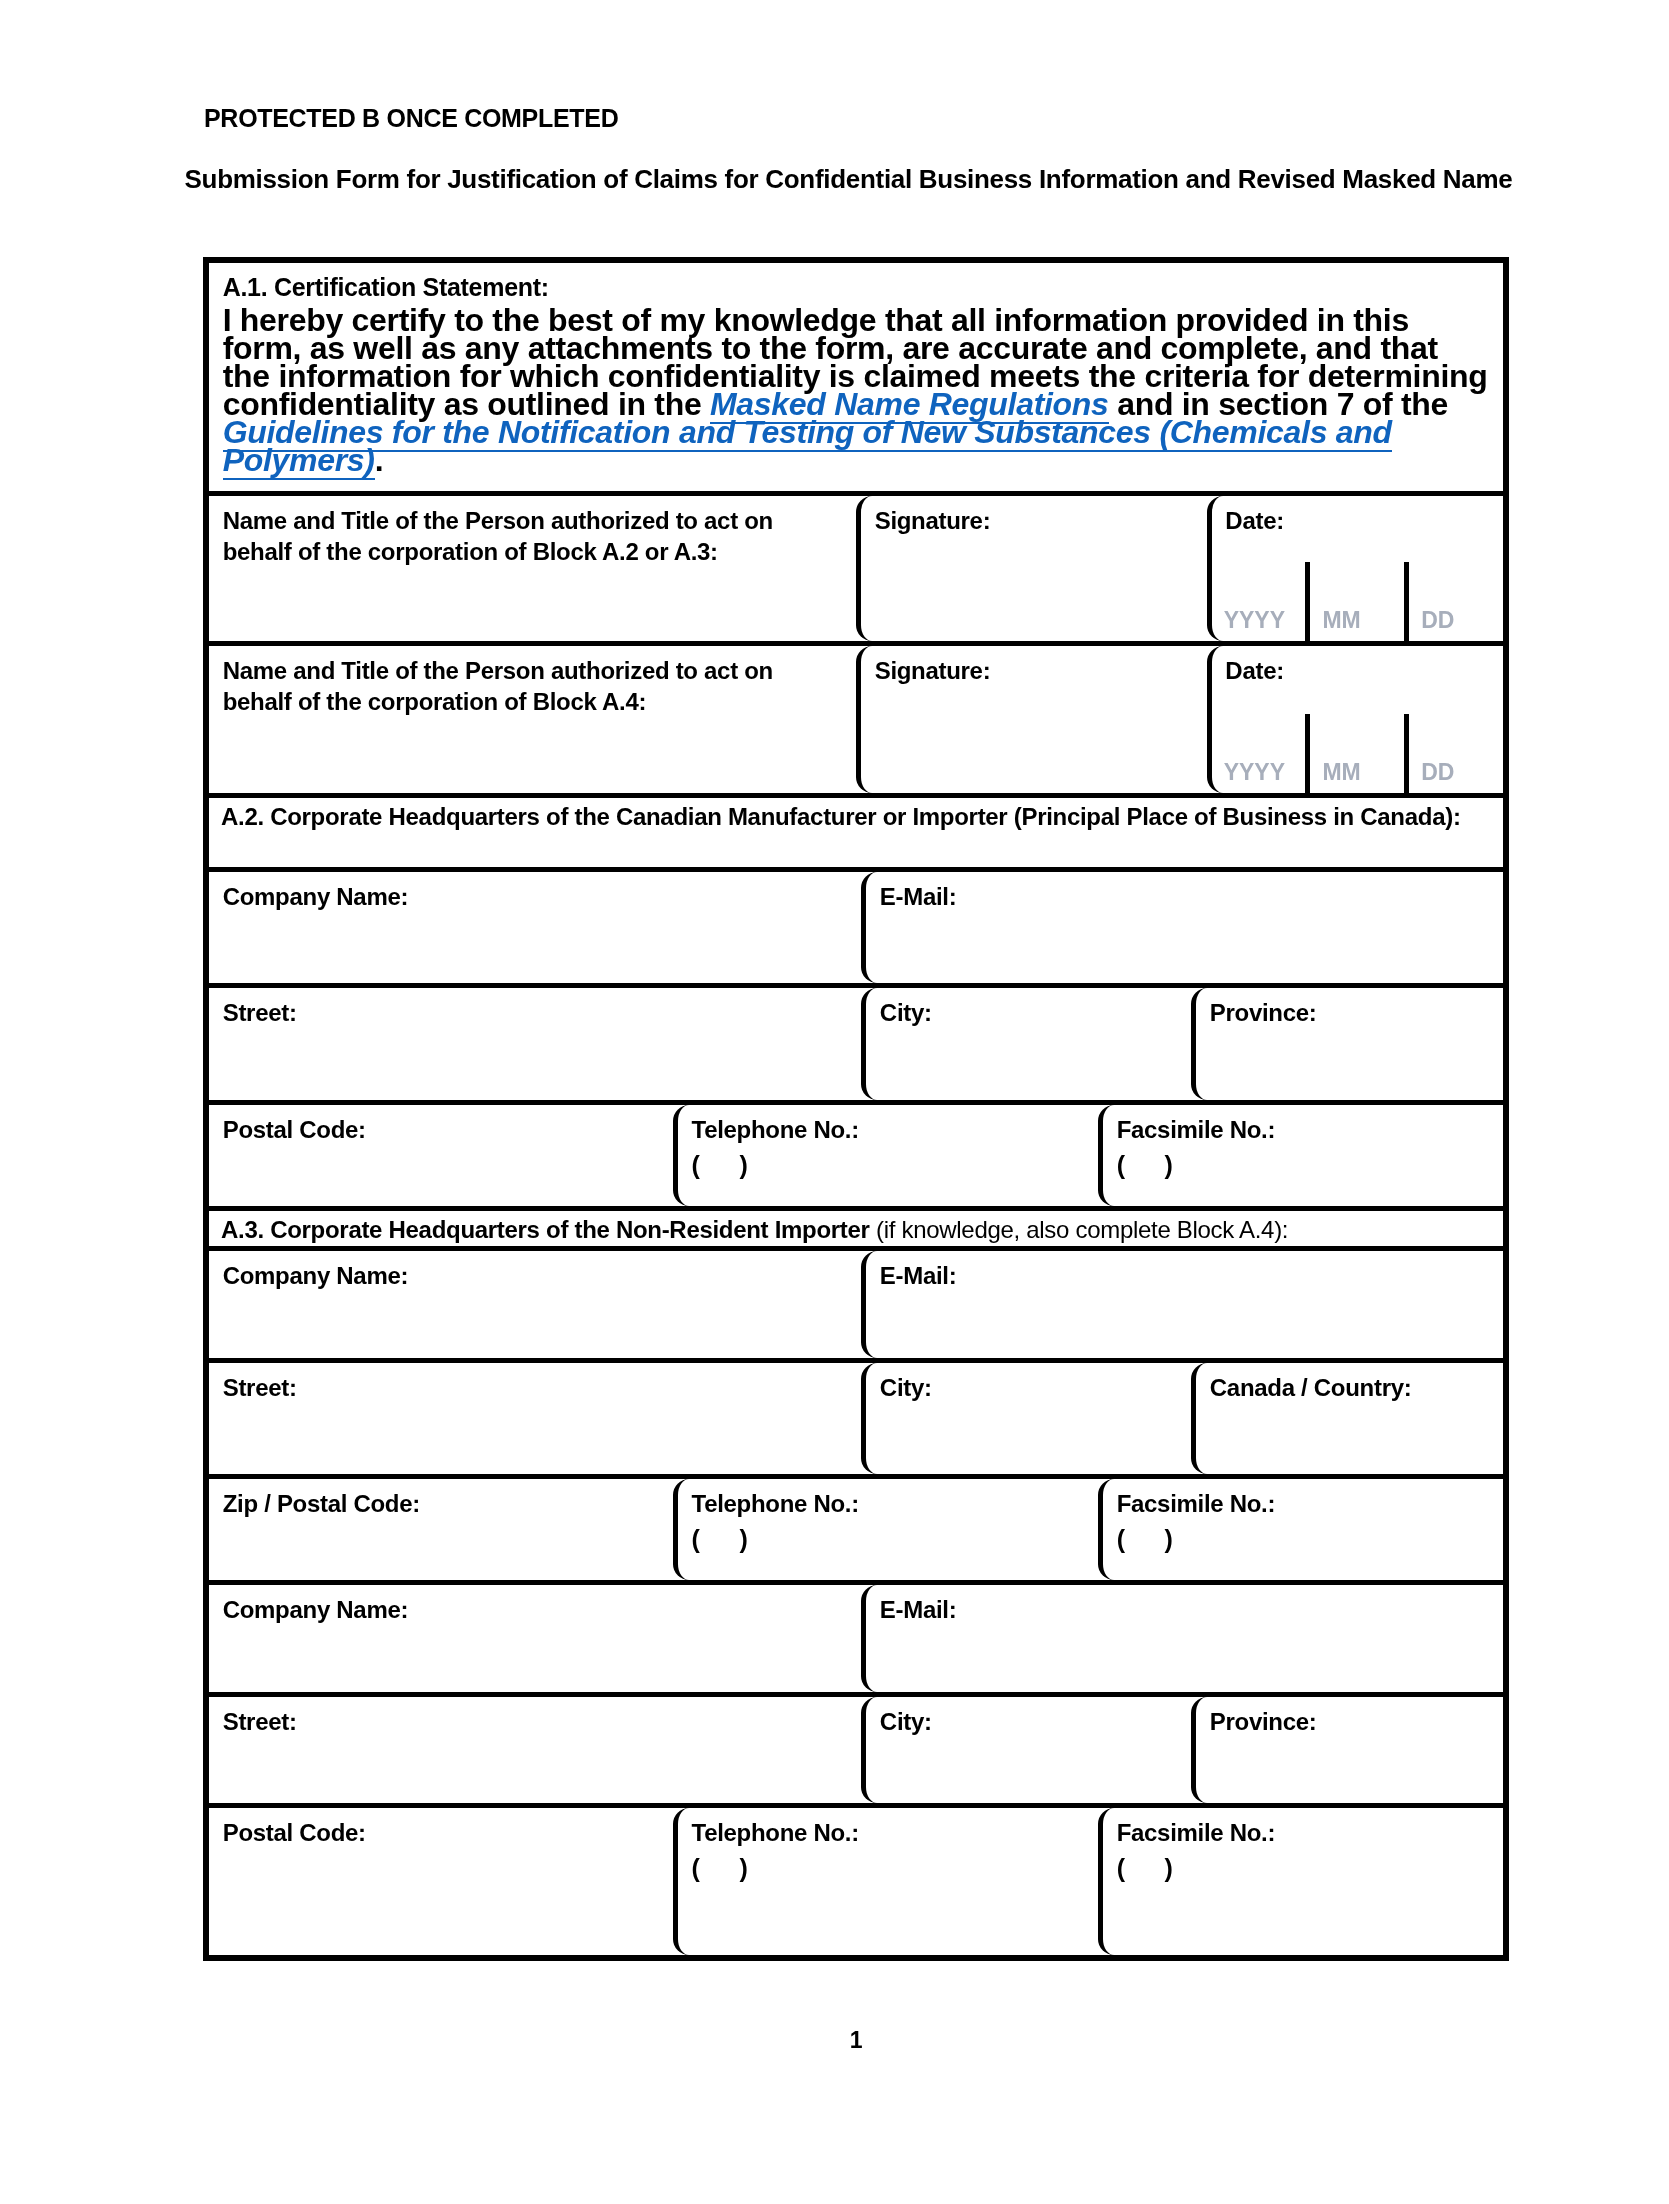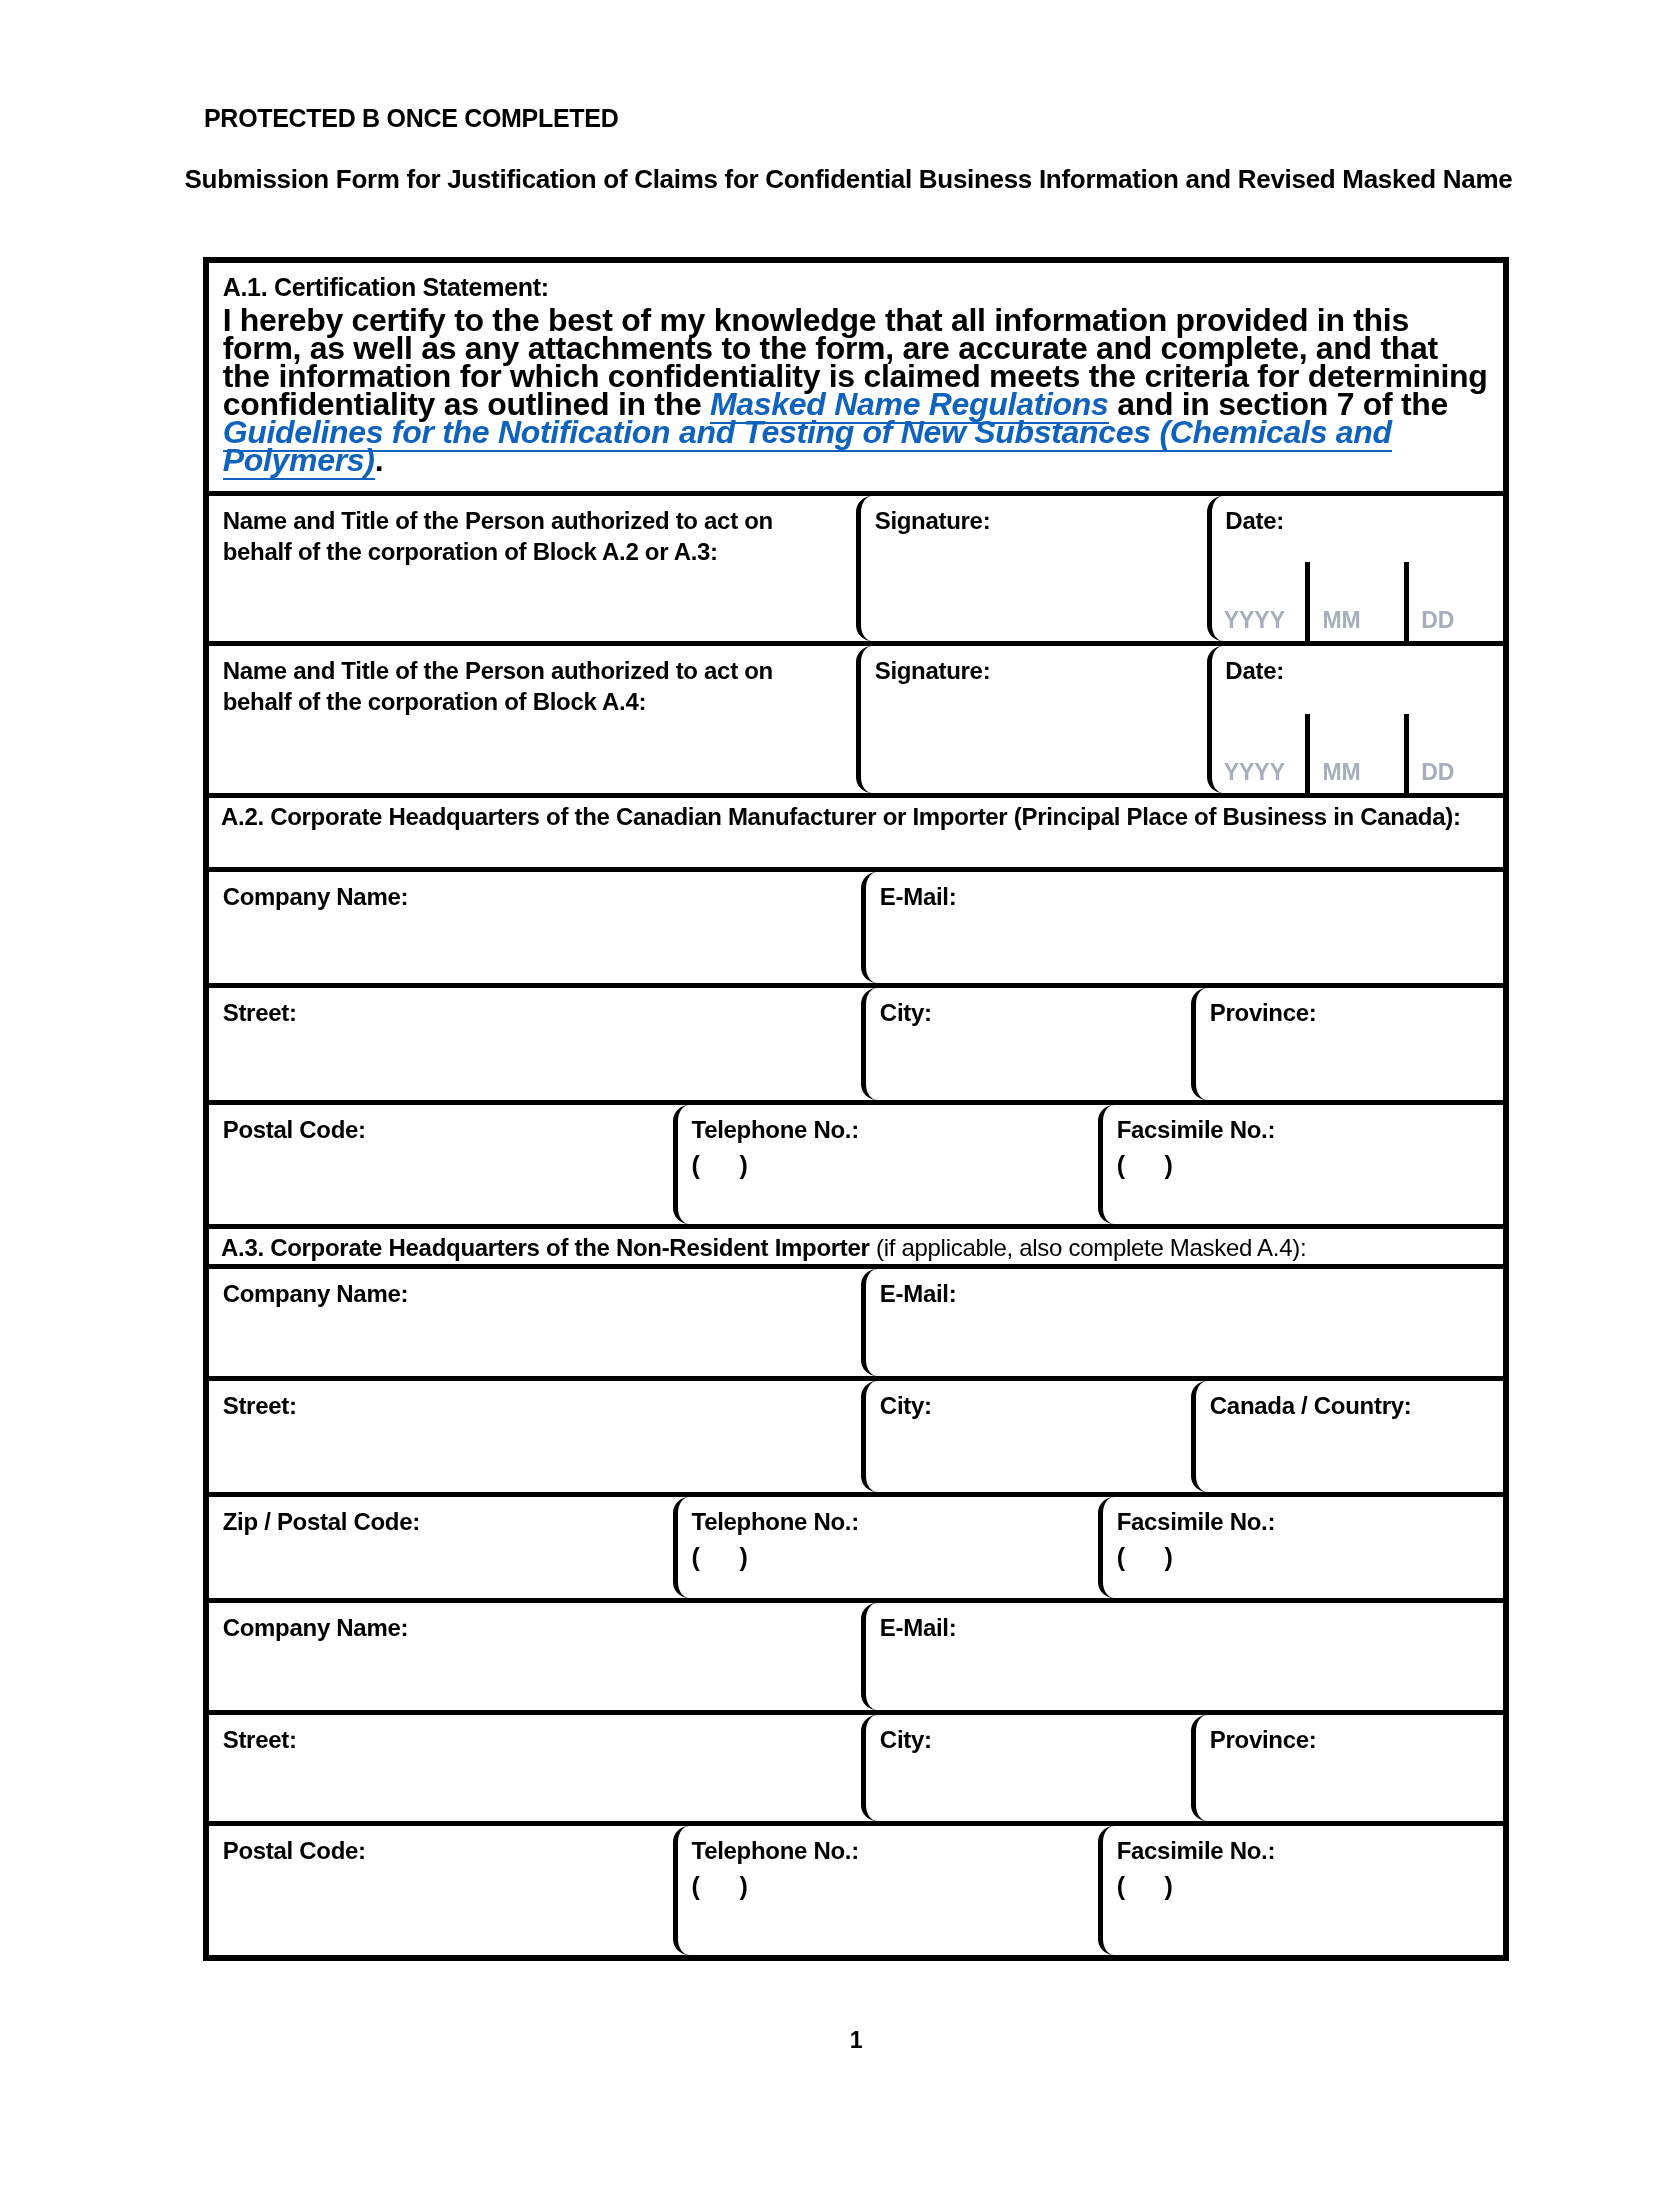--- a/index.html
+++ b/index.html
@@ -35,21 +35,21 @@
   .label{display:block;padding:8.6px 13.7px 0 13.7px;font-size:24px;line-height:31px;}
   
   .r-a1{height:228px;display:block;padding:5.1px 13.7px;}
   .r-sig1{height:150px;}
   .r-sig2{height:152px;}
   .r-head2{height:74px;display:block;padding:1.7px 12px;font-size:24px;line-height:33px;}
   .r-head3{height:40px;display:block;padding:2.6px 12px;font-size:24px;line-height:31px;}
   .r-head4{height:34px;display:block;padding:0.9px 12px;font-size:24px;line-height:27px;}
   .r-2col,.r-3col,.r-phone{height:116px;}
   .r-3col{height:117px;}
-  .r-phone{height:124px;}
+  .r-phone{height:106px;}
   .r-c9{height:112px;}.r-c10{height:116px;}.r-c11{height:106px;}
   .r-c13{height:112px;}.r-c14{height:111px;}.r-last{flex:1 1 auto;min-height:0;}
   
   .c-signame{width:50%;}
   .c-sig{width:27.1%;}
   .c-date{width:22.9%;display:flex;flex-direction:column;}
   .c-half1{width:50.4%;}
   .c-half2{width:49.6%;}
   .c-street{width:50.4%;}
   .c-city{width:25.5%;}
@@ -170,21 +170,21 @@
       <span class="label">Telephone No.:</span>
       <span class="paren">(      )</span>
     </div>
     <div class="cell c-fax">
       <span class="label">Facsimile No.:</span>
       <span class="paren">(      )</span>
     </div>
   </div>
 
   <div class="row r-head3">
-    <span>A.3. Corporate Headquarters of the Non-Resident Importer</span><span class="head-rest"> (if applicable, also complete Masked A.4):</span>
+    <span>A.3. Corporate Headquarters of the Non-Resident Importer</span><span class="head-rest"> (if knowledge, also complete Block A.4):</span>
   </div>
   <div class="row r-2col r-c9">
     <div class="cell c-half1">
       <span class="label">Company Name:</span>
     </div>
     <div class="cell c-half2">
       <span class="label">E-Mail:</span>
     </div>
   </div>
   <div class="row r-3col r-c10">

